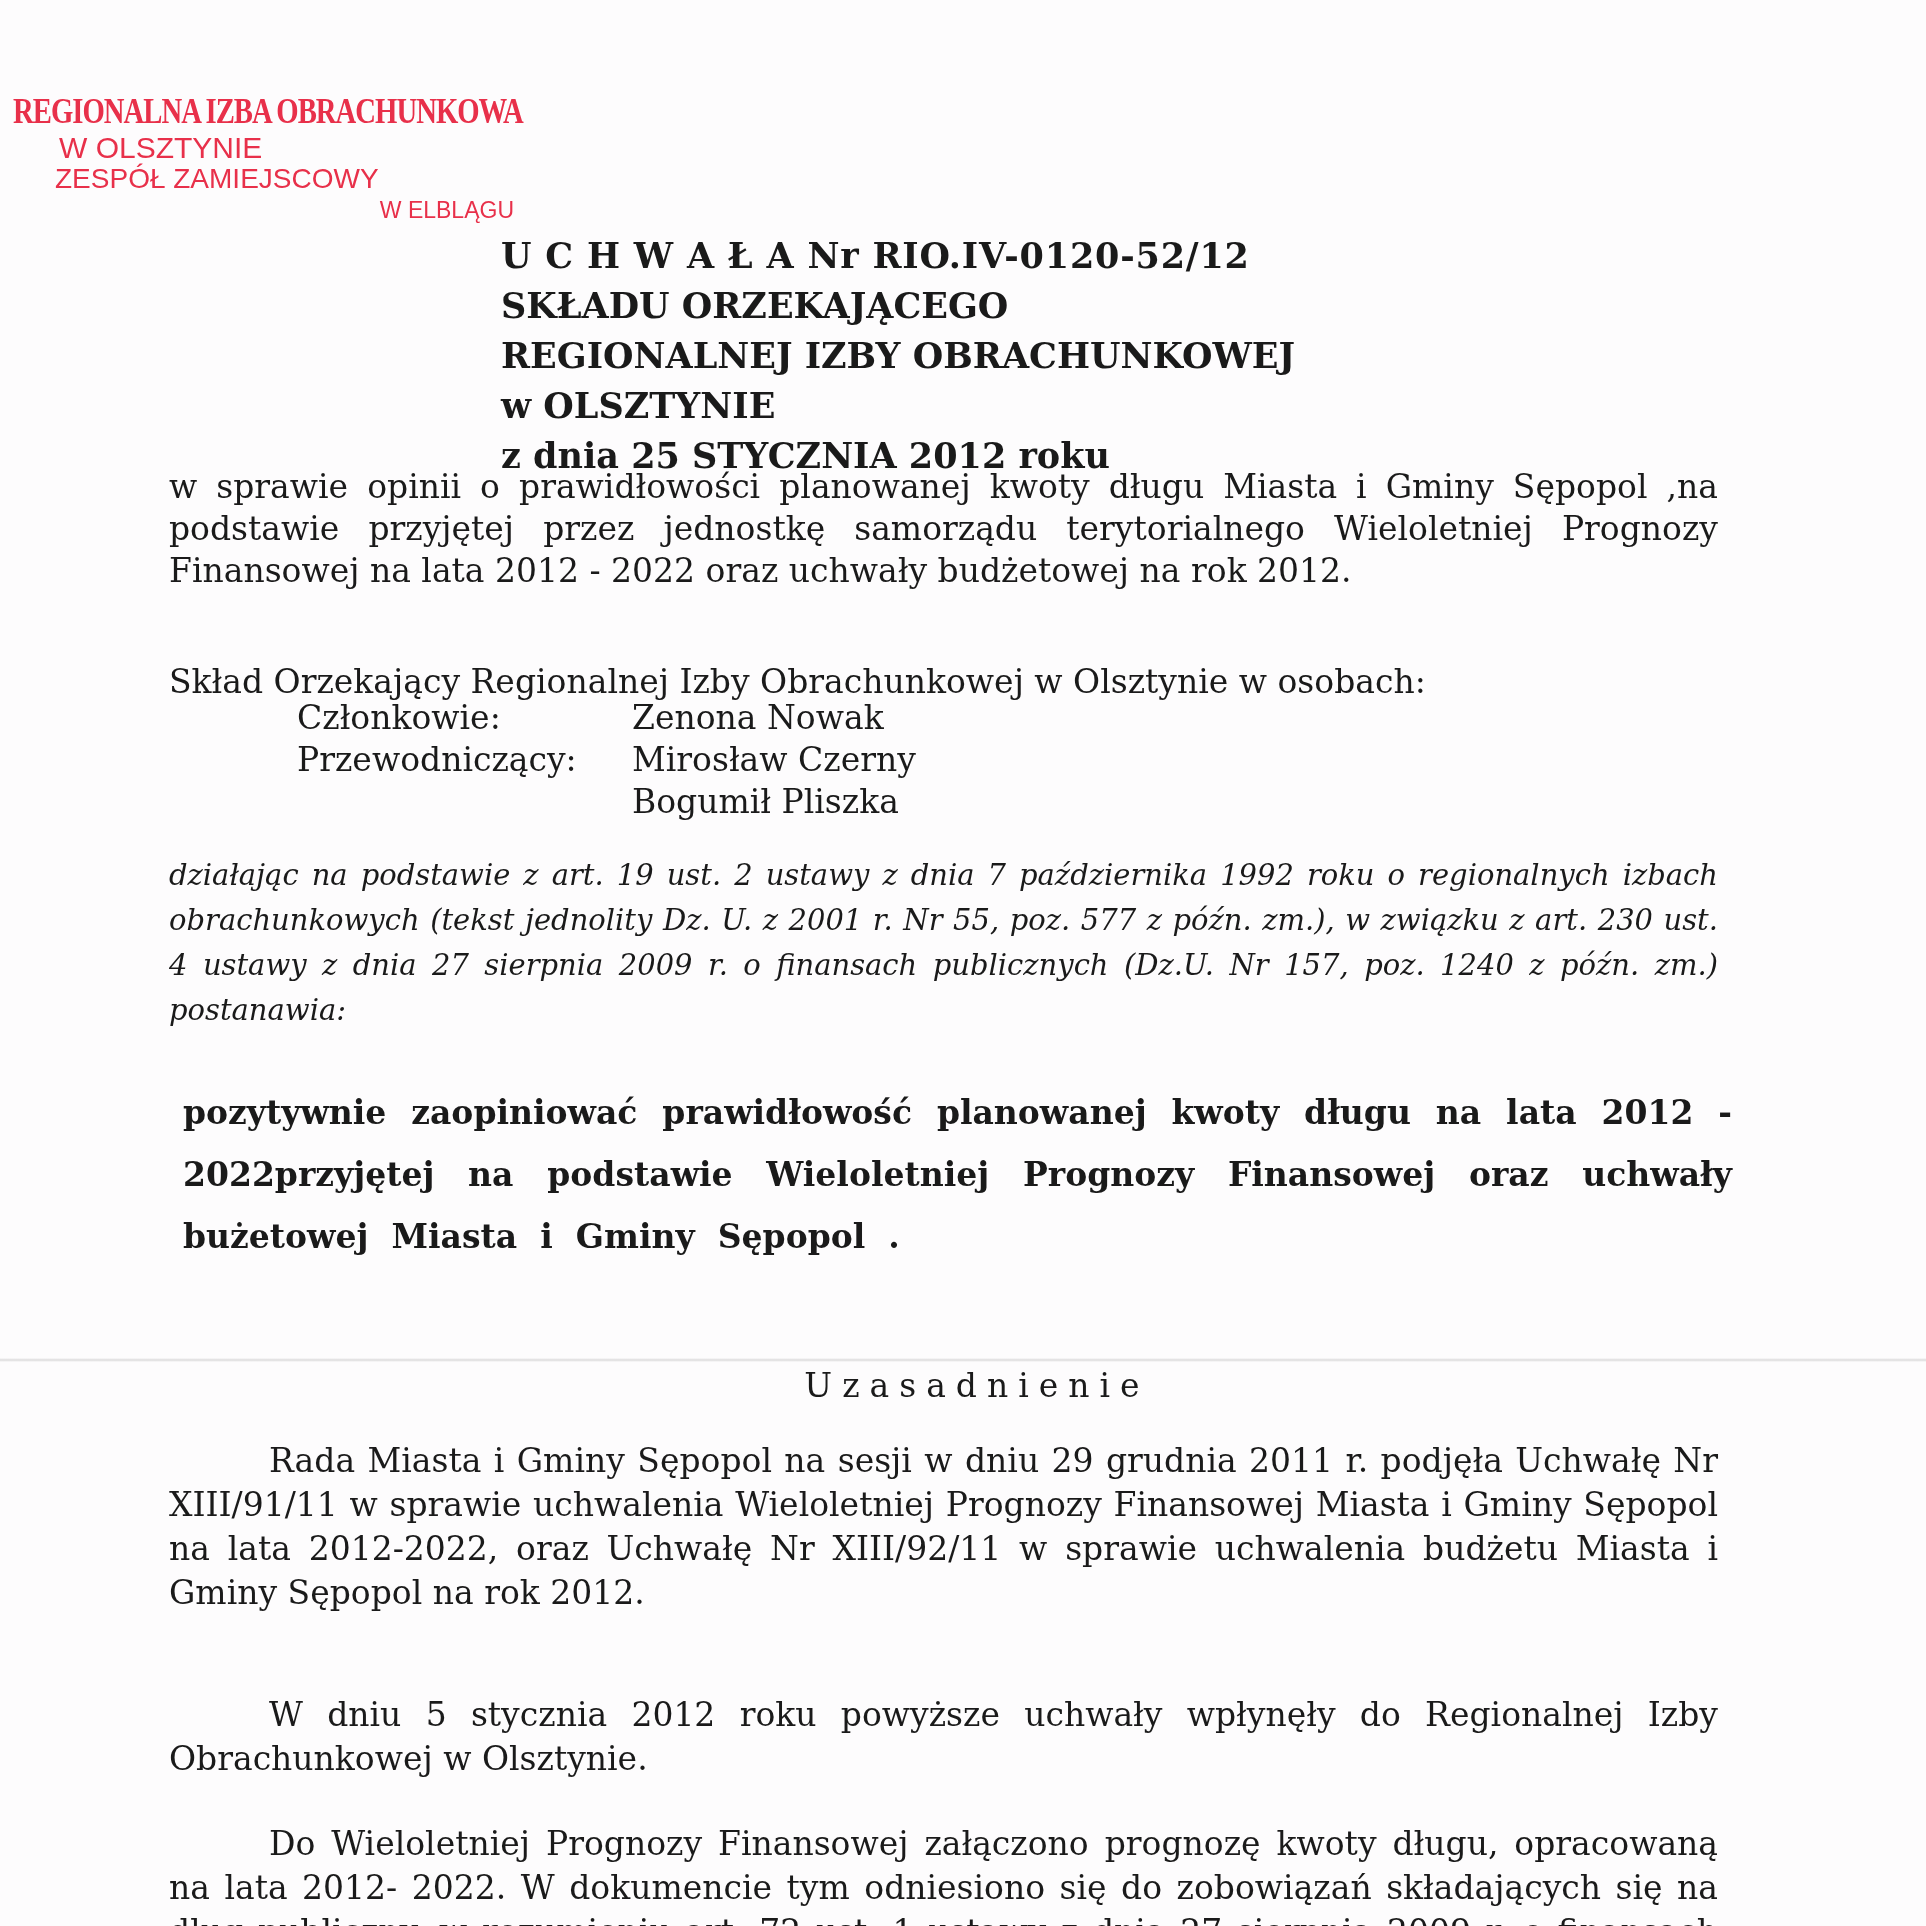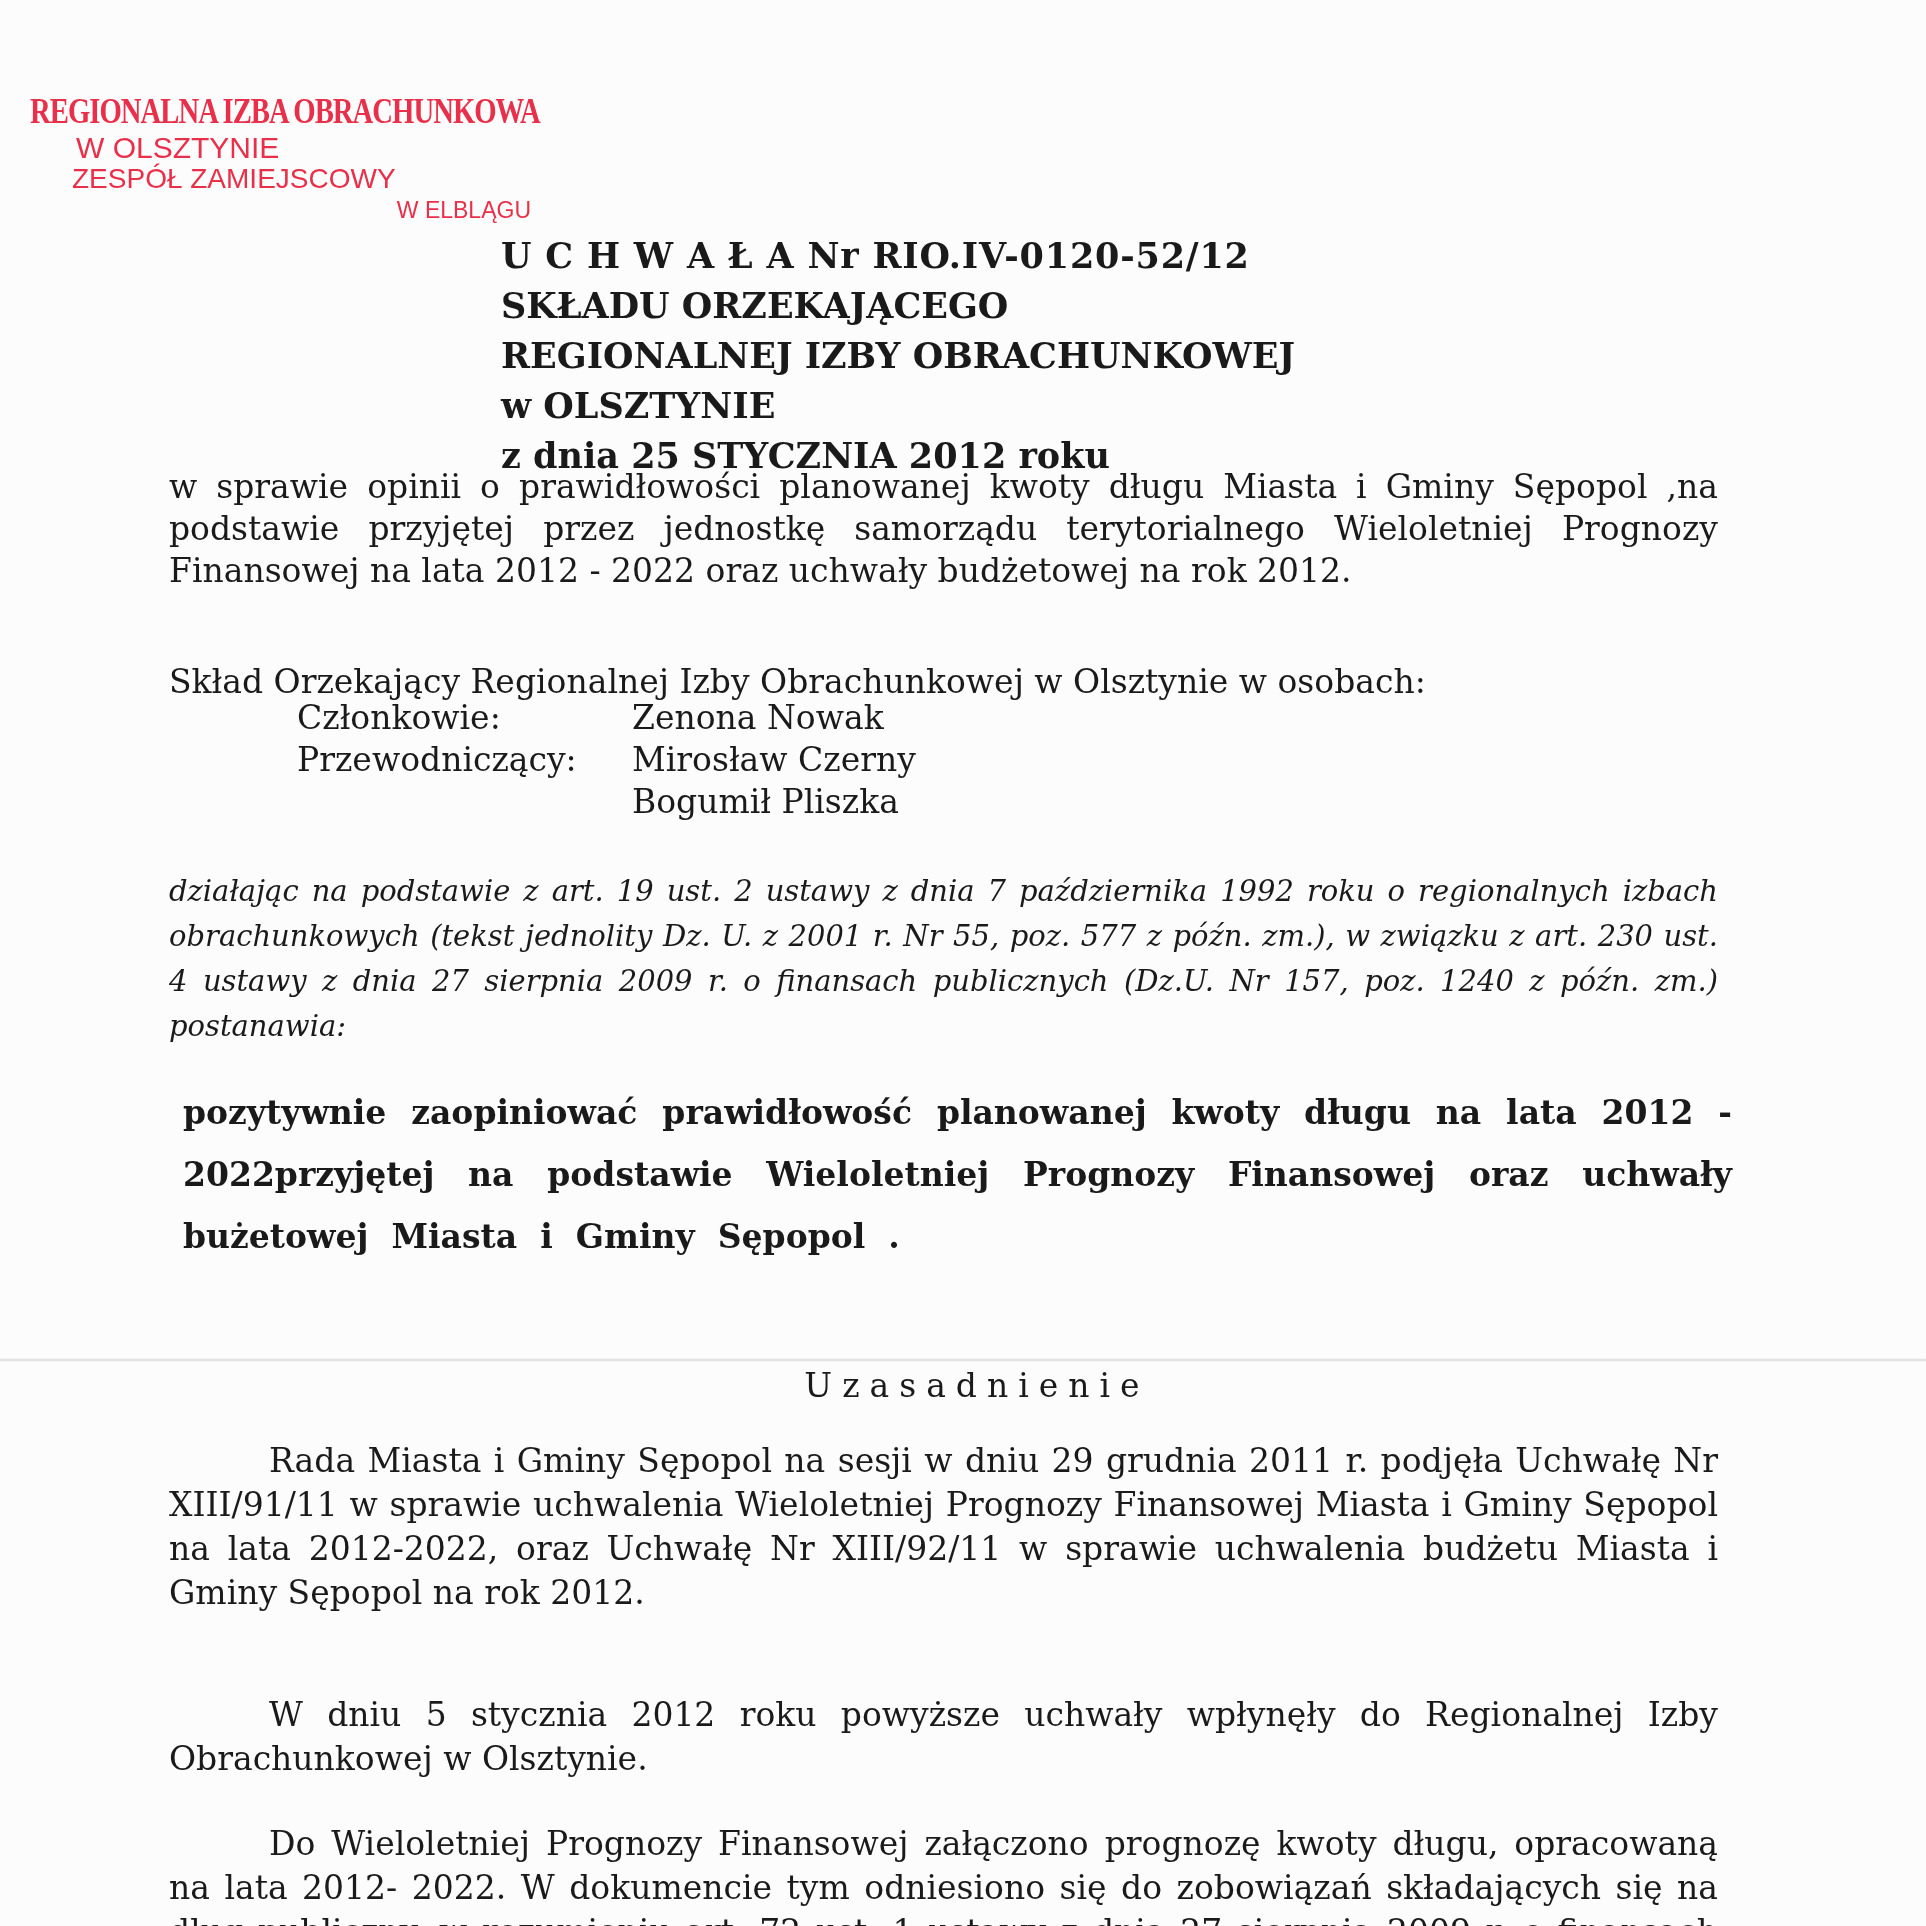--- a/index.html
+++ b/index.html
@@ -9,21 +9,21 @@
     position: relative;
     overflow: hidden;
     font-family: "DejaVu Serif", "Liberation Serif", serif;
     color: #1a1a1a;
   }
   .fold {
     position: absolute; left: 0; top: 1358px; width: 1954px; height: 3.9px;
     background: linear-gradient(to bottom, rgba(0,0,0,0), rgba(120,120,120,0.25), rgba(0,0,0,0));
   }
   .stamp {
-    position: absolute; left: 30px; top: 92px; width: 501px;
+    position: absolute; left: 13px; top: 92px; width: 501px;
     color: #e8304a; text-align: center;
   }
   .stamp .s1 {
     font-family: "Liberation Serif", serif; font-weight: bold;
     font-size: 35px; letter-spacing: -1.2px; transform: scaleX(0.82); transform-origin: left;
     text-align: left; white-space: nowrap;
   }
   .stamp .s2 { font-family: "Liberation Sans", sans-serif; font-size: 30px; margin-top: -1.5px; padding-left: 46px; text-align: left; }
   .stamp .s3 { font-family: "Liberation Sans", sans-serif; font-size: 28px; margin-top: -1.5px; padding-left: 42px; text-align: left; }
   .stamp .s4 { font-family: "Liberation Sans", sans-serif; font-size: 23px; margin-top: 1.5px; padding-left: 158px; text-align: right; }
@@ -39,21 +39,21 @@
     font-size: 33px; line-height: 42px; text-align: justify;
   }
   .subject { top: 466px; }
   .composition { top: 661px; }
   .members {
     position: absolute; left: 297px; top: 697px;
     font-size: 33px; line-height: 42px;
   }
   .members .row { display: flex; }
   .members .role { width: 335px; }
-  .legal { top: 853px; font-style: italic; font-size: 29px; line-height: 45px; margin-top: 16px; }
+  .legal { top: 853px; font-style: italic; font-size: 29px; line-height: 45px; }
   .decision { top: 1082px; font-weight: bold; font-size: 33px; line-height: 62px; word-spacing: 11.6px; margin-left: 14px; }
 
   .heading {
     position: absolute; left: 0; width: 1954px; top: 1366px;
     text-align: center; font-size: 33px; letter-spacing: 10px;
   }
   .body { font-size: 33px; line-height: 44px; }
   .body .indent { text-indent: 100px; }
   .p1 { top: 1439px; }
   .p2 { top: 1693px; }

